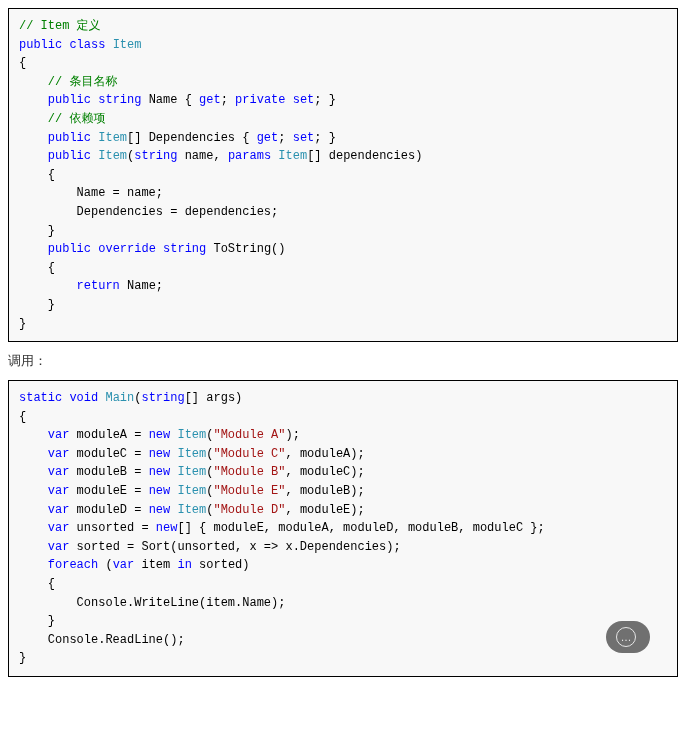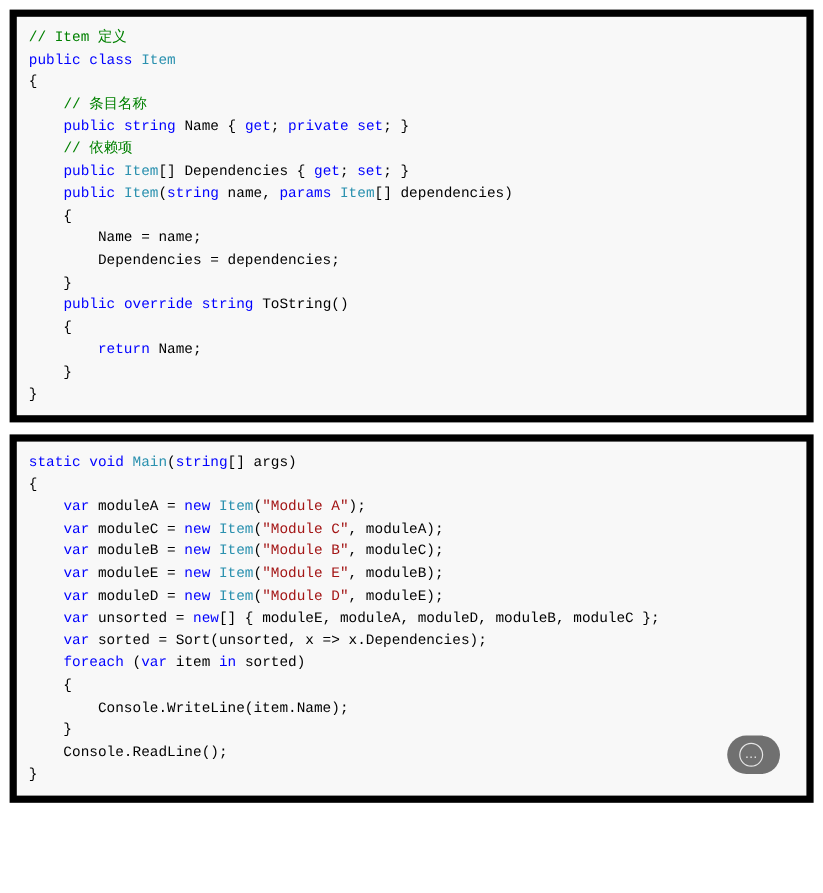--- a/index.html
+++ b/index.html
@@ -6,21 +6,21 @@
     margin: 0;
     padding: 8px;
     background: #ffffff;
     font-family: "Segoe UI", Arial, sans-serif;
     font-size: 13px;
     color: #333;
     width: 686px;
     box-sizing: border-box;
   }
   .code-block {
-    border: 6px solid #000000;
+    border: 1px solid #000000;
     background: #f8f8f8;
     padding: 8px 10px;
     margin-bottom: 10px;
     font-family: Consolas, "Courier New", monospace;
     font-size: 12px;
     line-height: 1.55;
     white-space: pre;
     color: #000;
     overflow-x: auto;
   }
@@ -59,20 +59,21 @@
   }
   .wrap { position: relative; }
   .code-line { display: block; }
 </style>
 </head>
 <body>
 <div class="wrap">
 
 <div class="code-block" id="code1"><span class="code-line"><span class="c">// Item 定义</span></span><span class="code-line"><span class="kw">public</span><span> </span><span class="kw">class</span><span> </span><span class="ty">Item</span></span><span class="code-line"><span>{</span></span><span class="code-line"><span>    </span><span class="c">// 条目名称</span></span><span class="code-line"><span>    </span><span class="kw">public</span><span> </span><span class="kw">string</span><span> Name { </span><span class="kw">get</span><span>; </span><span class="kw">private</span><span> </span><span class="kw">set</span><span>; }</span></span><span class="code-line"><span>    </span><span class="c">// 依赖项</span></span><span class="code-line"><span>    </span><span class="kw">public</span><span> </span><span class="ty">Item</span><span>[] Dependencies { </span><span class="kw">get</span><span>; </span><span class="kw">set</span><span>; }</span></span><span class="code-line"><span></span></span><span class="code-line"><span>    </span><span class="kw">public</span><span> </span><span class="ty">Item</span><span>(</span><span class="kw">string</span><span> name, </span><span class="kw">params</span><span> </span><span class="ty">Item</span><span>[] dependencies)</span></span><span class="code-line"><span>    {</span></span><span class="code-line"><span>        Name = name;</span></span><span class="code-line"><span>        Dependencies = dependencies;</span></span><span class="code-line"><span>    }</span></span><span class="code-line"><span></span></span><span class="code-line"><span>    </span><span class="kw">public</span><span> </span><span class="kw">override</span><span> </span><span class="kw">string</span><span> ToString()</span></span><span class="code-line"><span>    {</span></span><span class="code-line"><span>        </span><span class="kw">return</span><span> Name;</span></span><span class="code-line"><span>    }</span></span><span class="code-line"><span>}</span></span></div>
 
+<div class="caption">调用：</div>
 
 <div class="code-block" id="code2"><span class="code-line"><span class="kw">static</span><span> </span><span class="kw">void</span><span> </span><span class="ty">Main</span><span>(</span><span class="kw">string</span><span>[] args)</span></span><span class="code-line"><span>{</span></span><span class="code-line"><span>    </span><span class="kw">var</span><span> moduleA = </span><span class="kw">new</span><span> </span><span class="ty">Item</span><span>(</span><span class="st">"Module A"</span><span>);</span></span><span class="code-line"><span>    </span><span class="kw">var</span><span> moduleC = </span><span class="kw">new</span><span> </span><span class="ty">Item</span><span>(</span><span class="st">"Module C"</span><span>, moduleA);</span></span><span class="code-line"><span>    </span><span class="kw">var</span><span> moduleB = </span><span class="kw">new</span><span> </span><span class="ty">Item</span><span>(</span><span class="st">"Module B"</span><span>, moduleC);</span></span><span class="code-line"><span>    </span><span class="kw">var</span><span> moduleE = </span><span class="kw">new</span><span> </span><span class="ty">Item</span><span>(</span><span class="st">"Module E"</span><span>, moduleB);</span></span><span class="code-line"><span>    </span><span class="kw">var</span><span> moduleD = </span><span class="kw">new</span><span> </span><span class="ty">Item</span><span>(</span><span class="st">"Module D"</span><span>, moduleE);</span></span><span class="code-line"><span></span></span><span class="code-line"><span>    </span><span class="kw">var</span><span> unsorted = </span><span class="kw">new</span><span>[] { moduleE, moduleA, moduleD, moduleB, moduleC };</span></span><span class="code-line"><span></span></span><span class="code-line"><span>    </span><span class="kw">var</span><span> sorted = Sort(unsorted, x =&gt; x.Dependencies);</span></span><span class="code-line"><span></span></span><span class="code-line"><span>    </span><span class="kw">foreach</span><span> (</span><span class="kw">var</span><span> item </span><span class="kw">in</span><span> sorted)</span></span><span class="code-line"><span>    {</span></span><span class="code-line"><span>        Console.WriteLine(item.Name);</span></span><span class="code-line"><span>    }</span></span><span class="code-line"><span></span></span><span class="code-line"><span>    Console.ReadLine();</span></span><span class="code-line"><span>}</span></span></div>
 
 <div class="watermark">
   <span class="logo">
         <span>…</span>
       </span>
 </div>
 
 </div>

